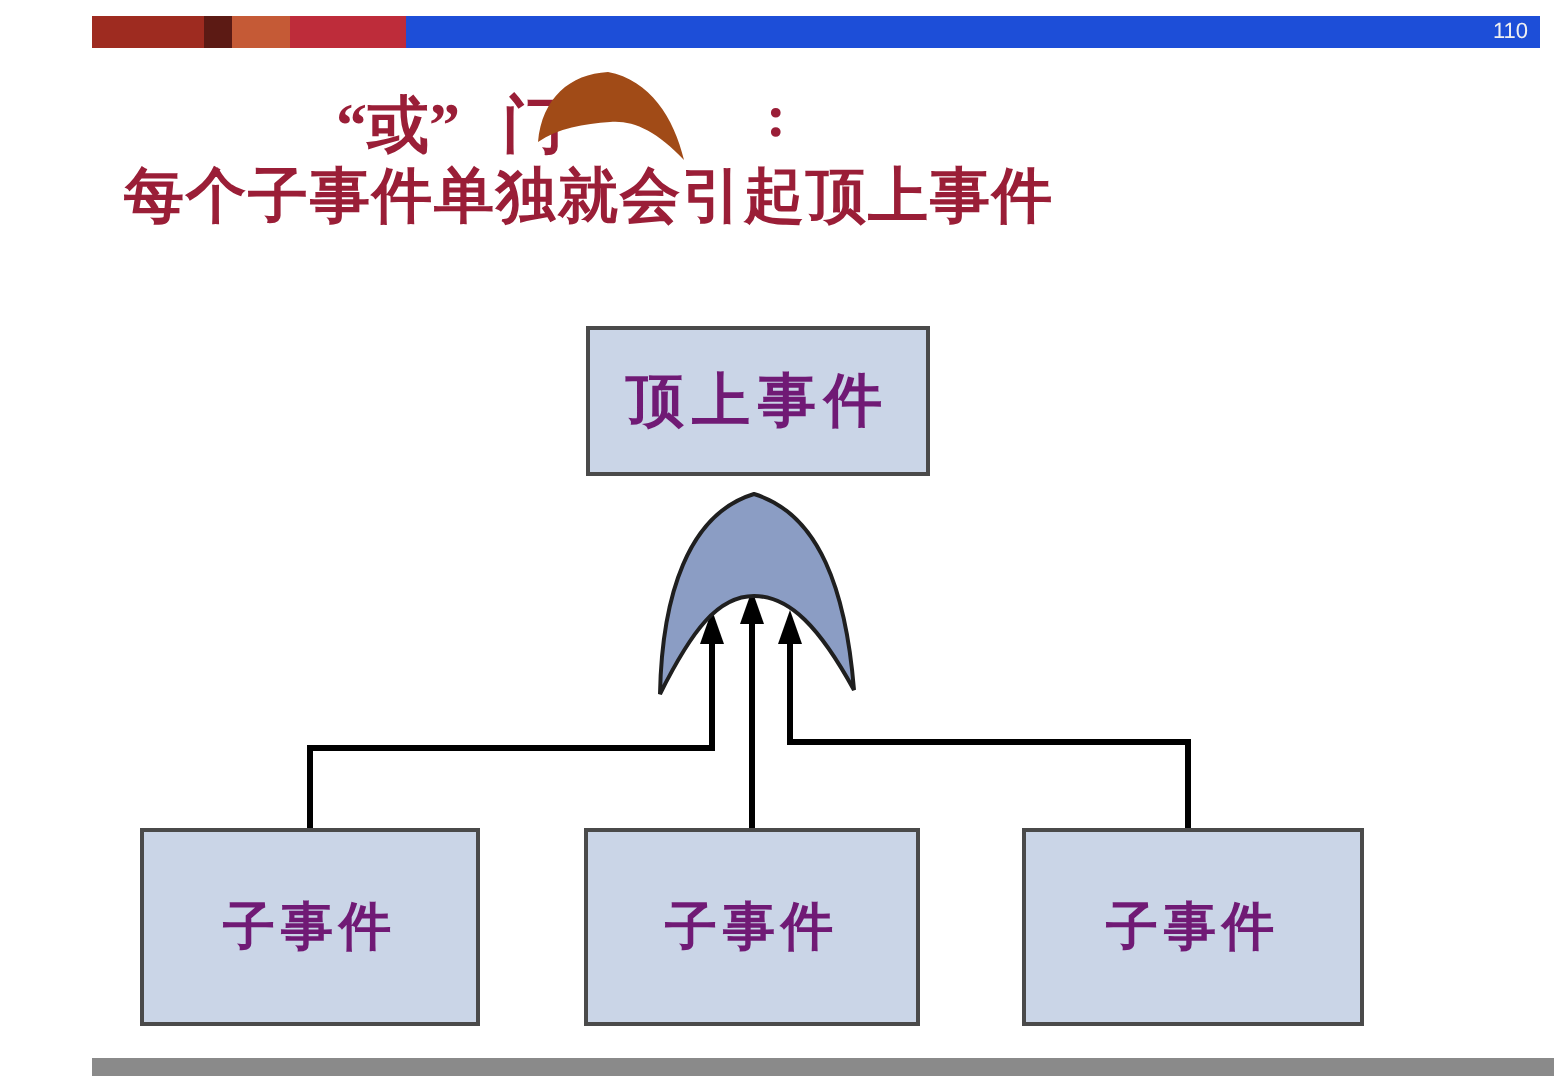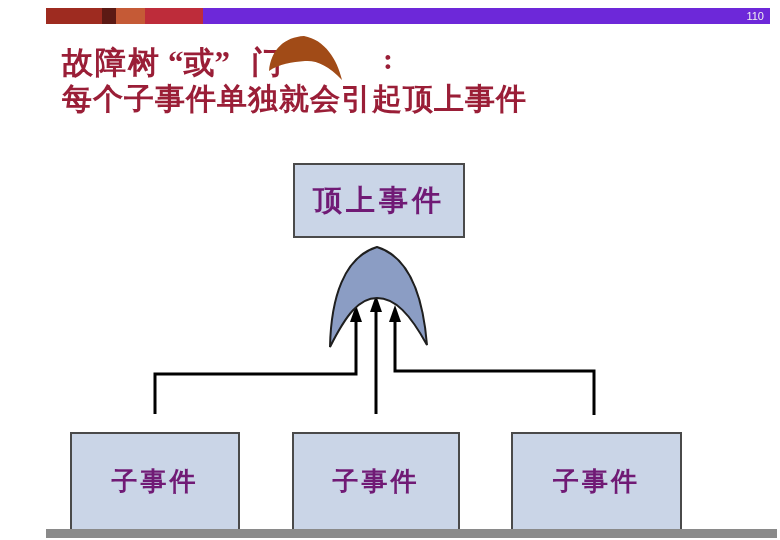--- a/index.html
+++ b/index.html
@@ -14,21 +14,21 @@
   }
 
   
   .accent { position: absolute; top: 8px; height: 16px; }
   .sq1 { left: 46px;  width: 56px; background: #9e2b20; }
   .sq2 { left: 102px; width: 14px; background: #5c1a14; }
   .sq3 { left: 116px; width: 29px; background: #c55a36; }
   .sq4 { left: 145px; width: 58px; background: #be2c3a; }
   .header-bar {
     position: absolute; left: 203px; top: 8px;
-    width: 567px; height: 16px; background: #6d28d9;
+    width: 567px; height: 16px; background: #1d4ed8;
   }
   .page-number {
     position: absolute; right: 6px; top: 1px;
     font-family: "Liberation Sans", "DejaVu Sans", sans-serif;
     font-size: 11px; color: #f0f0f0; line-height: 14px;
   }
 
   
   .title-seg {
     position: absolute; color: #9a1e37; font-weight: bold;
@@ -50,21 +50,21 @@
   .box {
     position: absolute; box-sizing: border-box;
     background: #cad5e7; border: 2px solid #4a4a4a;
     display: flex; align-items: center; justify-content: center;
     font-weight: bold; color: #701a75;
   }
   .top-event {
     left: 293px; top: 163px; width: 172px; height: 75px;
     font-size: 29px; letter-spacing: 4px;
   }
-  .sub-event { top: 432px; height: 99px; font-size: 26px; letter-spacing: 3px; justify-content: center; }
+  .sub-event { top: 414px; height: 99px; font-size: 26px; letter-spacing: 3px; justify-content: center; }
   .sub1 { left: 70px;  width: 170px; }
   .sub2 { left: 292px; width: 168px; }
   .sub3 { left: 511px; width: 171px; }
 
   
   .footer-bar {
     position: absolute; left: 46px; top: 529px;
     width: 731px; height: 9px; background: #8a8a8a;
   }
 </style>
@@ -74,21 +74,20 @@
 <div class="slide">
 
   <div class="accent sq1"></div>
   <div class="accent sq2"></div>
   <div class="accent sq3"></div>
   <div class="accent sq4"></div>
   <div class="header-bar">
     <span class="page-number">110</span>
   </div>
 
-  <span class="title-seg t1">故障树</span>
   <span class="title-seg t2">“或”</span>
   <span class="title-seg t3">门</span>
   <span class="title-seg tc">:</span>
   <span class="title-seg t-line2">每个子事件单独就会引起顶上事件</span>
 
   <svg class="overlay" viewBox="0 0 780 540" xmlns="http://www.w3.org/2000/svg">
 
     <path d="M269,71 C271,49 285,37 304,36 C325,40 337,59 342,80
              C328,65 316,60 305,61 C292,62 279,64 269,71 Z" fill="#a14b17" stroke="none"></path>
 

